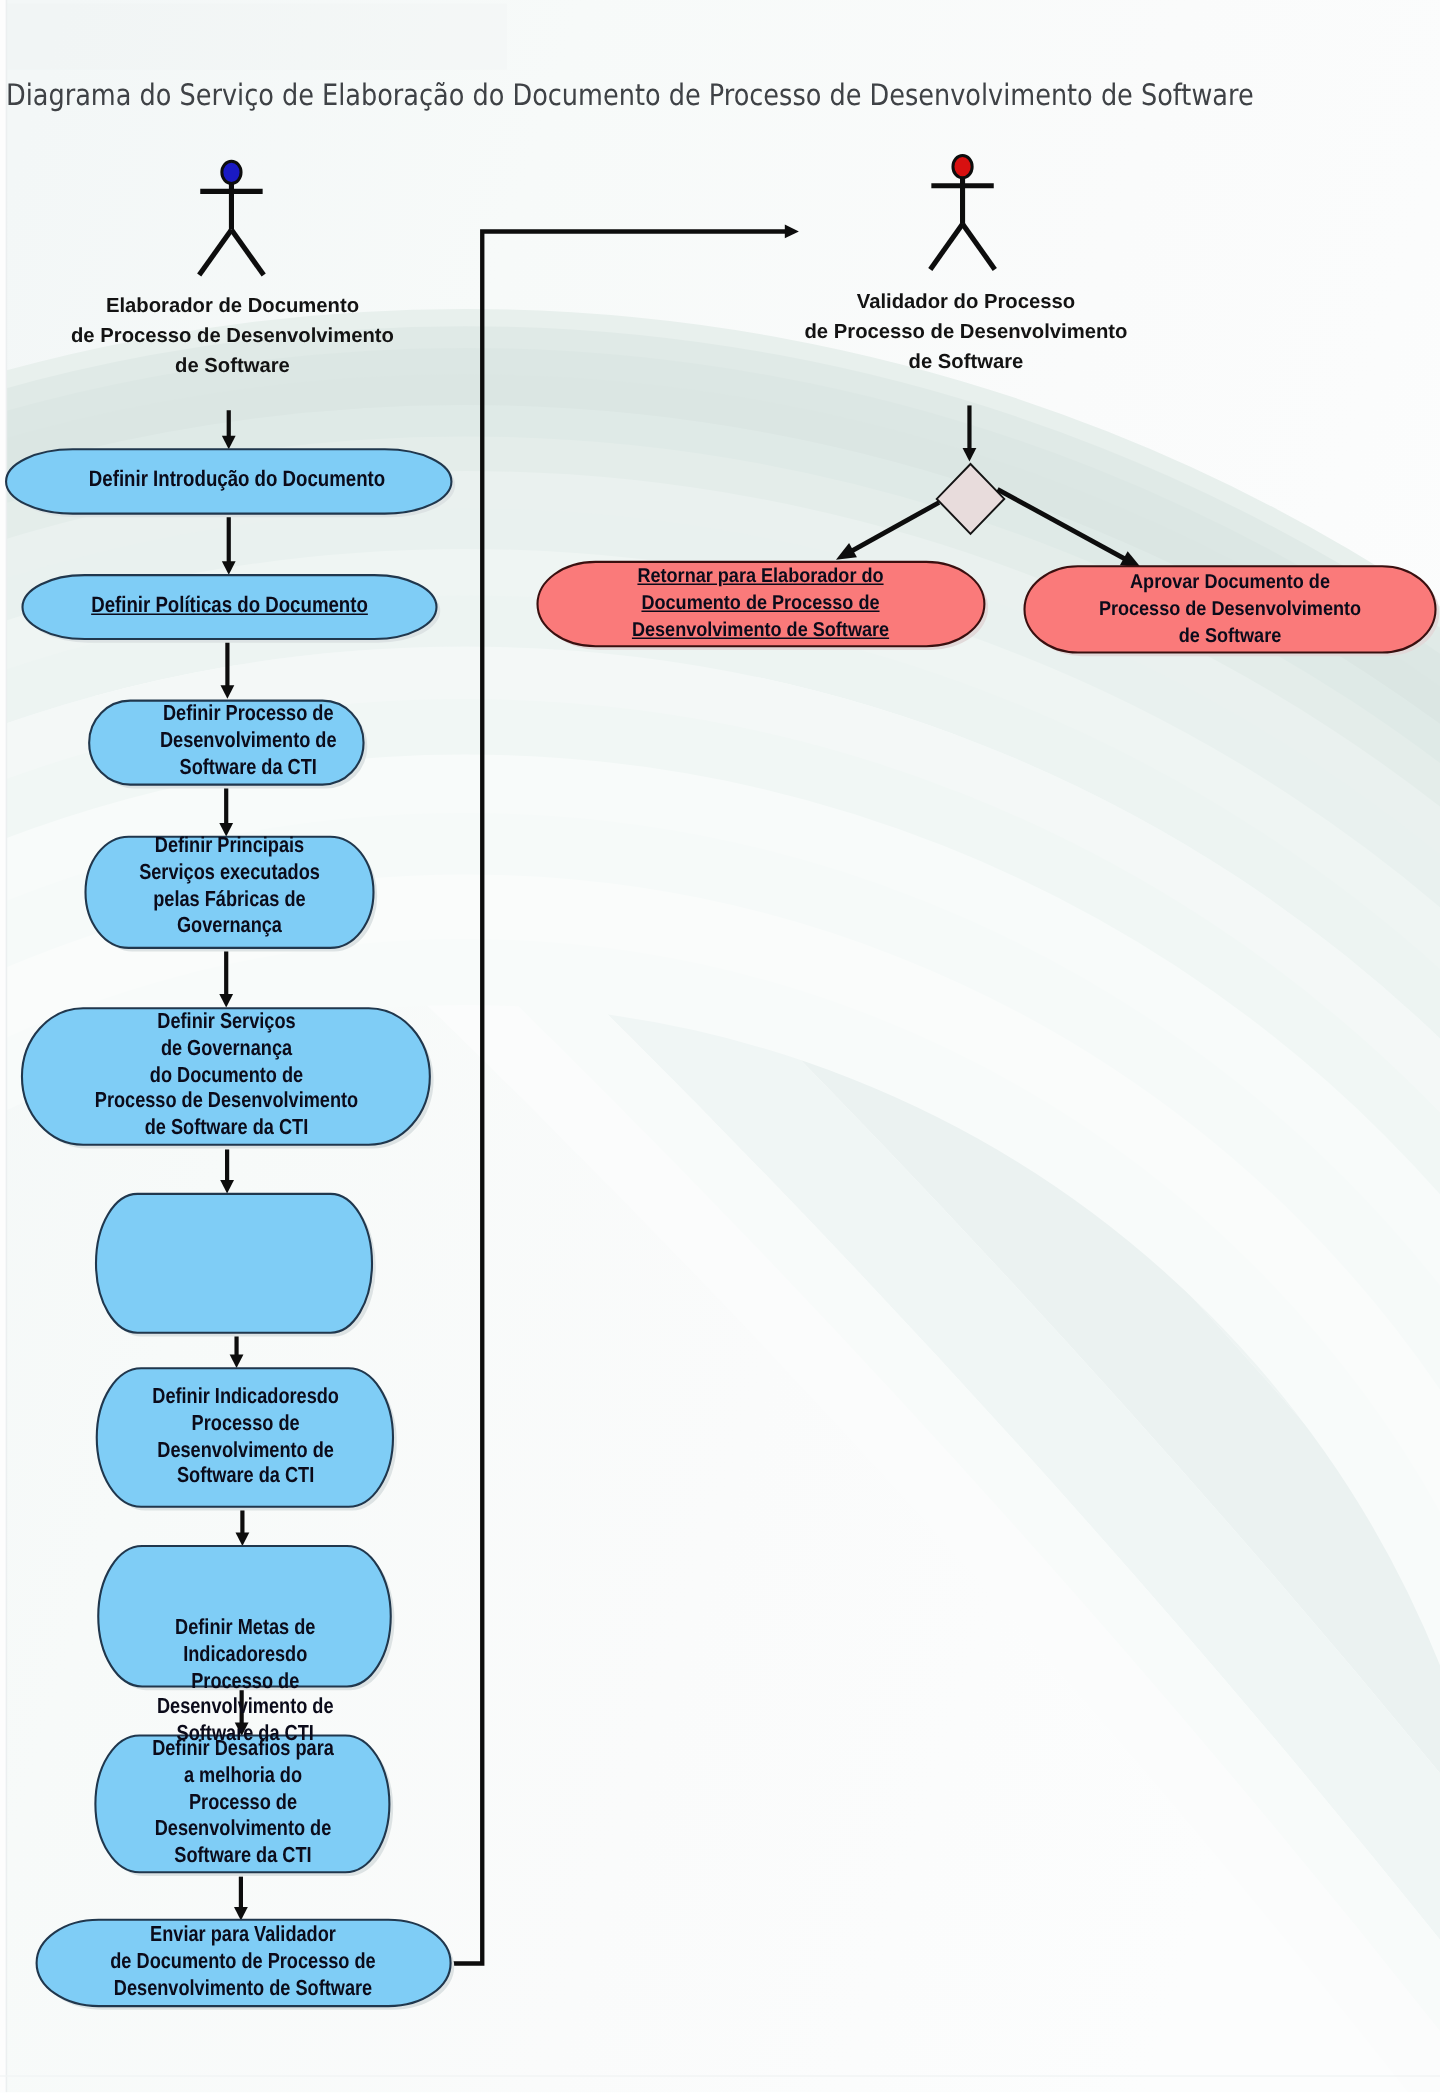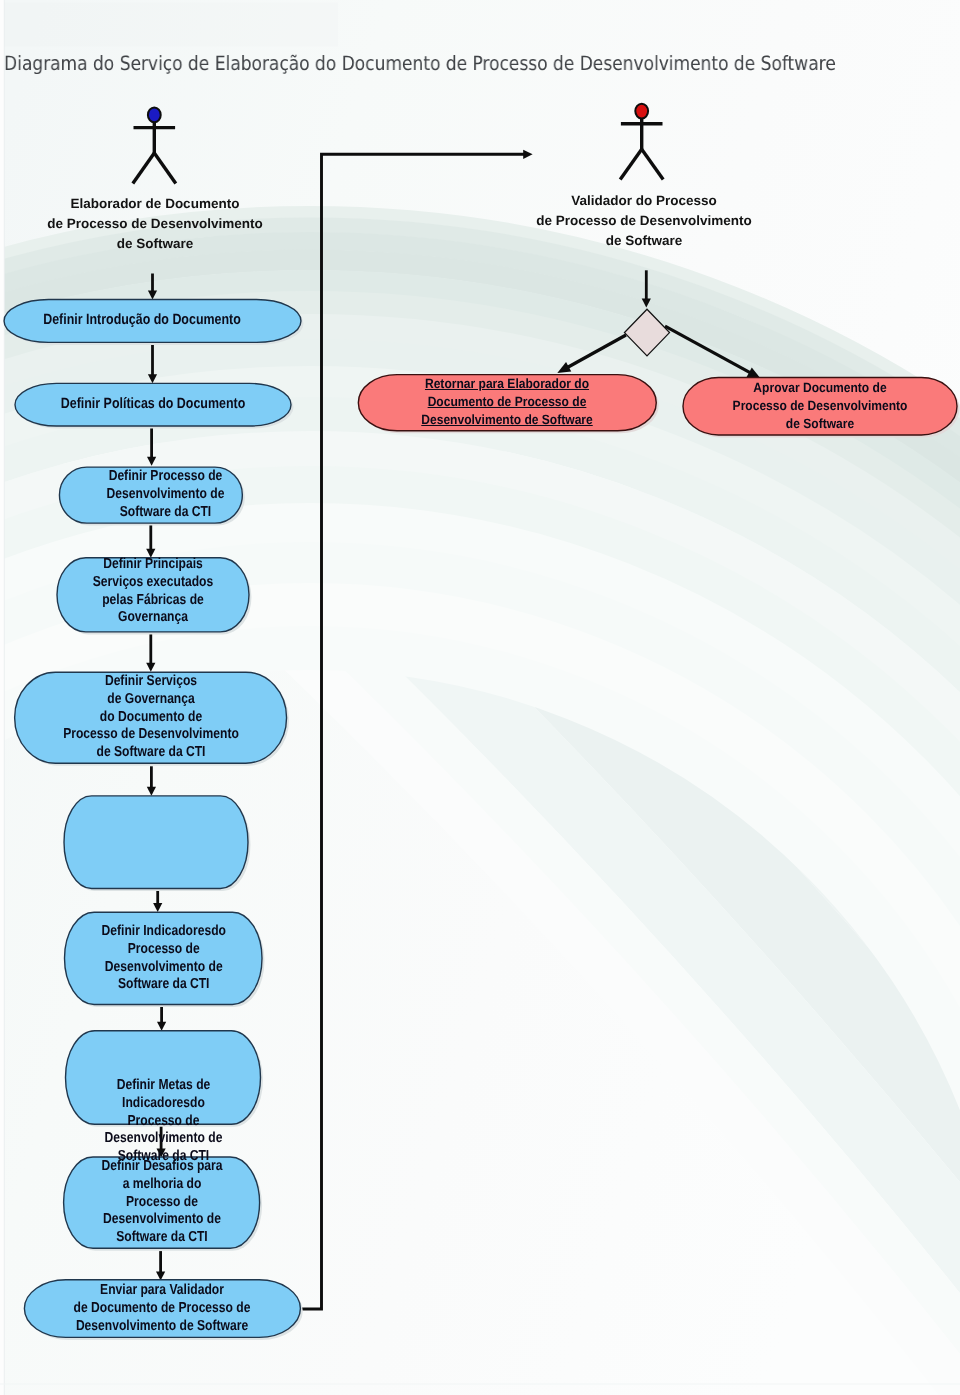--- a/index.html
+++ b/index.html
@@ -195,24 +195,24 @@
 <div class="actortext" style="left:-15.5px;top:194.3px;width:340px;">
       <div>Elaborador de Documento</div>
       <div>de Processo de Desenvolvimento</div>
       <div>de Software</div>
     </div>
 <div class="actortext" style="left:473.5px;top:191.3px;width:340px;">
       <div>Validador do Processo</div>
       <div>de Processo de Desenvolvimento</div>
       <div>de Software</div>
     </div>
-<div class="nodetext" style="left:4px;top:312.075px;width:276px;font-size:14.9px;line-height:17.75px;">
+<div class="nodetext" style="left:20px;top:312.075px;width:276px;font-size:14.9px;line-height:17.75px;">
       <div style="transform:scaleX(0.835);">Definir Introdução do Documento</div>
     </div>
-<div class="nodetext" style="left:15px;top:395.825px;width:276px;font-size:14.9px;line-height:17.75px;">
+<div class="nodetext" style="left:15px;top:395.825px;width:276px;font-size:14.9px;line-height:17.75px;text-decoration:underline;">
       <div style="transform:scaleX(0.835);">Definir Políticas do Documento</div>
     </div>
 <div class="nodetext" style="left:74px;top:468.475px;width:183px;font-size:14.5px;line-height:17.75px;">
       <div style="transform:scaleX(0.835);">Definir Processo de</div>
       <div style="transform:scaleX(0.835);">Desenvolvimento de</div>
       <div style="transform:scaleX(0.835);">Software da CTI</div>
     </div>
 <div class="nodetext" style="left:57px;top:556px;width:192px;font-size:14.5px;line-height:17.75px;">
       <div style="transform:scaleX(0.835);">Definir Principais</div>
       <div style="transform:scaleX(0.835);">Serviços executados</div>

